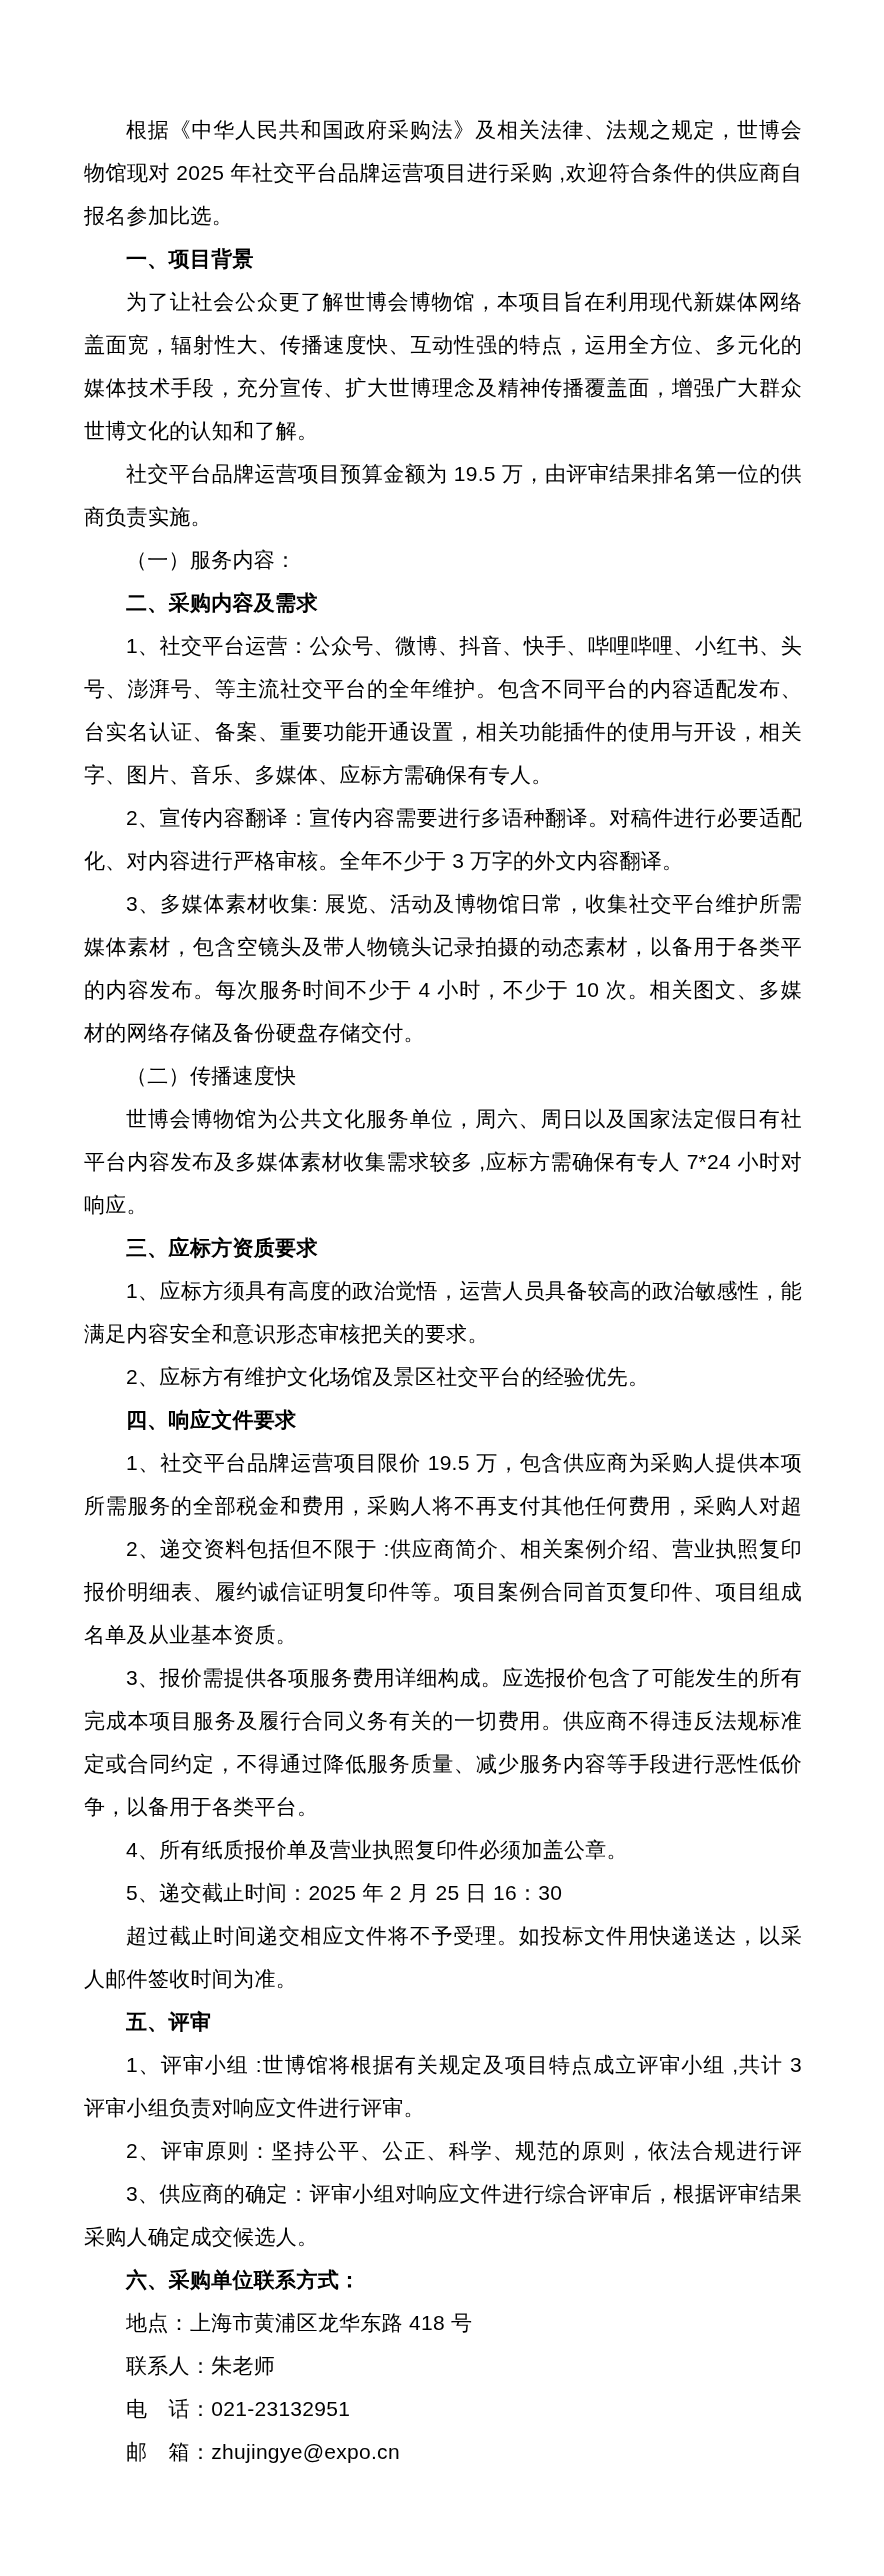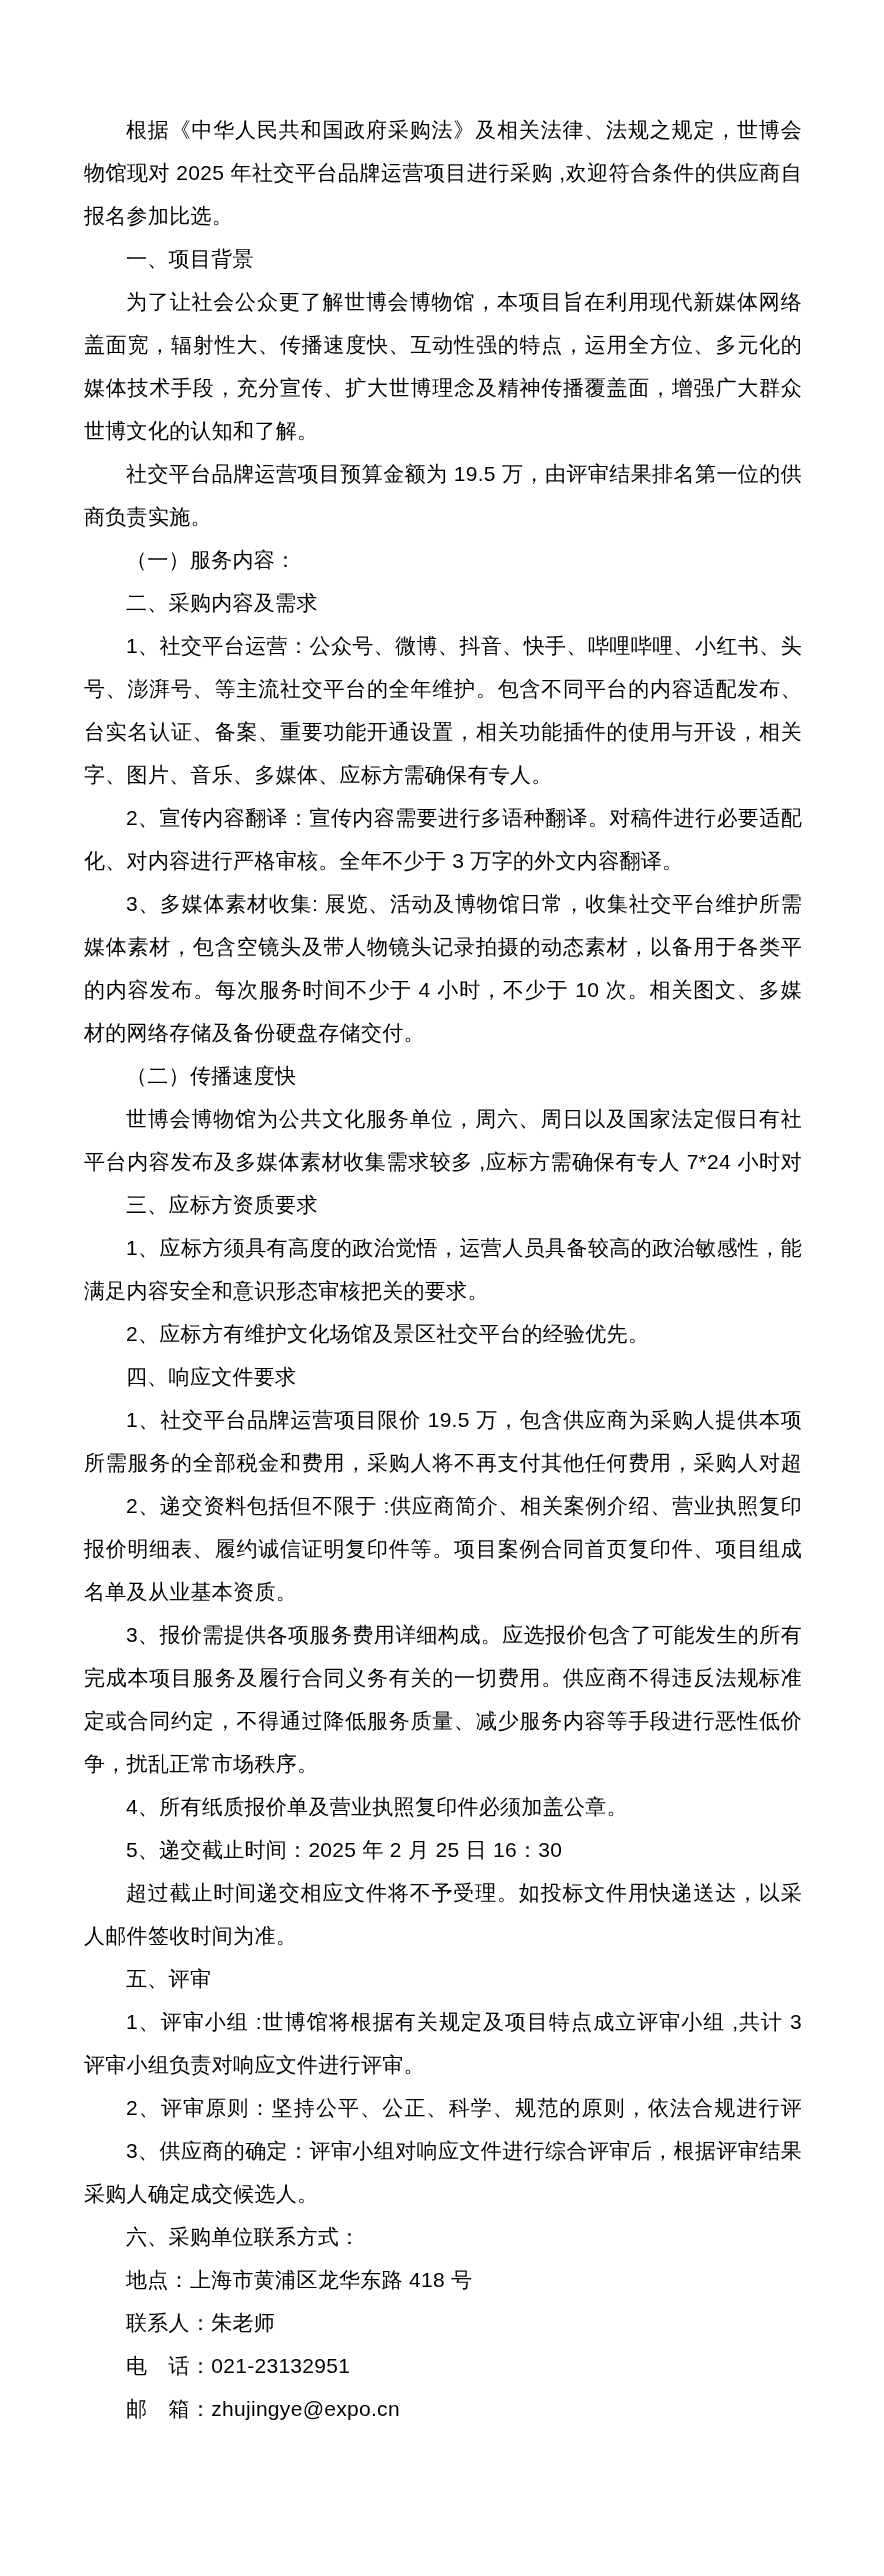--- a/index.html
+++ b/index.html
@@ -14,21 +14,21 @@
     box-sizing: border-box;
     padding: 108px 83px 0 84px;
     overflow: hidden;
     font-family: "Liberation Sans", "DejaVu Sans", sans-serif;
     font-size: 21px;
     line-height: 43px;
     color: #000000;
     background: #ffffff;
   }
   .block { margin: 0; }
-  .block.heading { font-weight: normal; }
+  .block.heading { font-weight: bold; }
   .line {
     height: 43px;
     overflow: hidden;
     text-align: justify;
     letter-spacing: 0.3px;
   }
   .line.fill { text-align-last: justify; }
   .line.first { text-indent: 2em; }
 </style>
 </head>
@@ -75,20 +75,21 @@
         <div class="line fill">媒体素材，包含空镜头及带人物镜头记录拍摄的动态素材，以备用于各类平台</div>
         <div class="line fill">的内容发布。每次服务时间不少于 4 小时，不少于 10 次。相关图文、多媒体素</div>
         <div class="line">材的网络存储及备份硬盘存储交付。</div>
       </div>
       <div class="block paragraph">
         <div class="line first">（二）传播速度快</div>
       </div>
       <div class="block paragraph">
         <div class="line first fill">世博会博物馆为公共文化服务单位，周六、周日以及国家法定假日有社交</div>
         <div class="line fill">平台内容发布及多媒体素材收集需求较多 ,应标方需确保有专人 7*24 小时对接</div>
+        <div class="line">响应。</div>
       </div>
       <div class="block heading">
         <div class="line first">三、应标方资质要求</div>
       </div>
       <div class="block paragraph">
         <div class="line first fill">1、应标方须具有高度的政治觉悟，运营人员具备较高的政治敏感性，能够</div>
         <div class="line">满足内容安全和意识形态审核把关的要求。</div>
       </div>
       <div class="block paragraph">
         <div class="line first">2、应标方有维护文化场馆及景区社交平台的经验优先。</div>
@@ -102,21 +103,21 @@
       </div>
       <div class="block paragraph">
         <div class="line first fill">2、递交资料包括但不限于 :供应商简介、相关案例介绍、营业执照复印件、</div>
         <div class="line fill">报价明细表、履约诚信证明复印件等。项目案例合同首页复印件、项目组成员</div>
         <div class="line">名单及从业基本资质。</div>
       </div>
       <div class="block paragraph">
         <div class="line first fill">3、报价需提供各项服务费用详细构成。应选报价包含了可能发生的所有与</div>
         <div class="line fill">完成本项目服务及履行合同义务有关的一切费用。供应商不得违反法规标准规</div>
         <div class="line fill">定或合同约定，不得通过降低服务质量、减少服务内容等手段进行恶性低价竞</div>
-        <div class="line">争，扰乱正常市场秩序。</div>
+        <div class="line">争，以备用于各类平台。</div>
       </div>
       <div class="block paragraph">
         <div class="line first">4、所有纸质报价单及营业执照复印件必须加盖公章。</div>
       </div>
       <div class="block paragraph">
         <div class="line first">5、递交截止时间：2025 年 2 月 25 日 16：30</div>
       </div>
       <div class="block paragraph">
         <div class="line first fill">超过截止时间递交相应文件将不予受理。如投标文件用快递送达，以采购</div>
         <div class="line">人邮件签收时间为准。</div>

